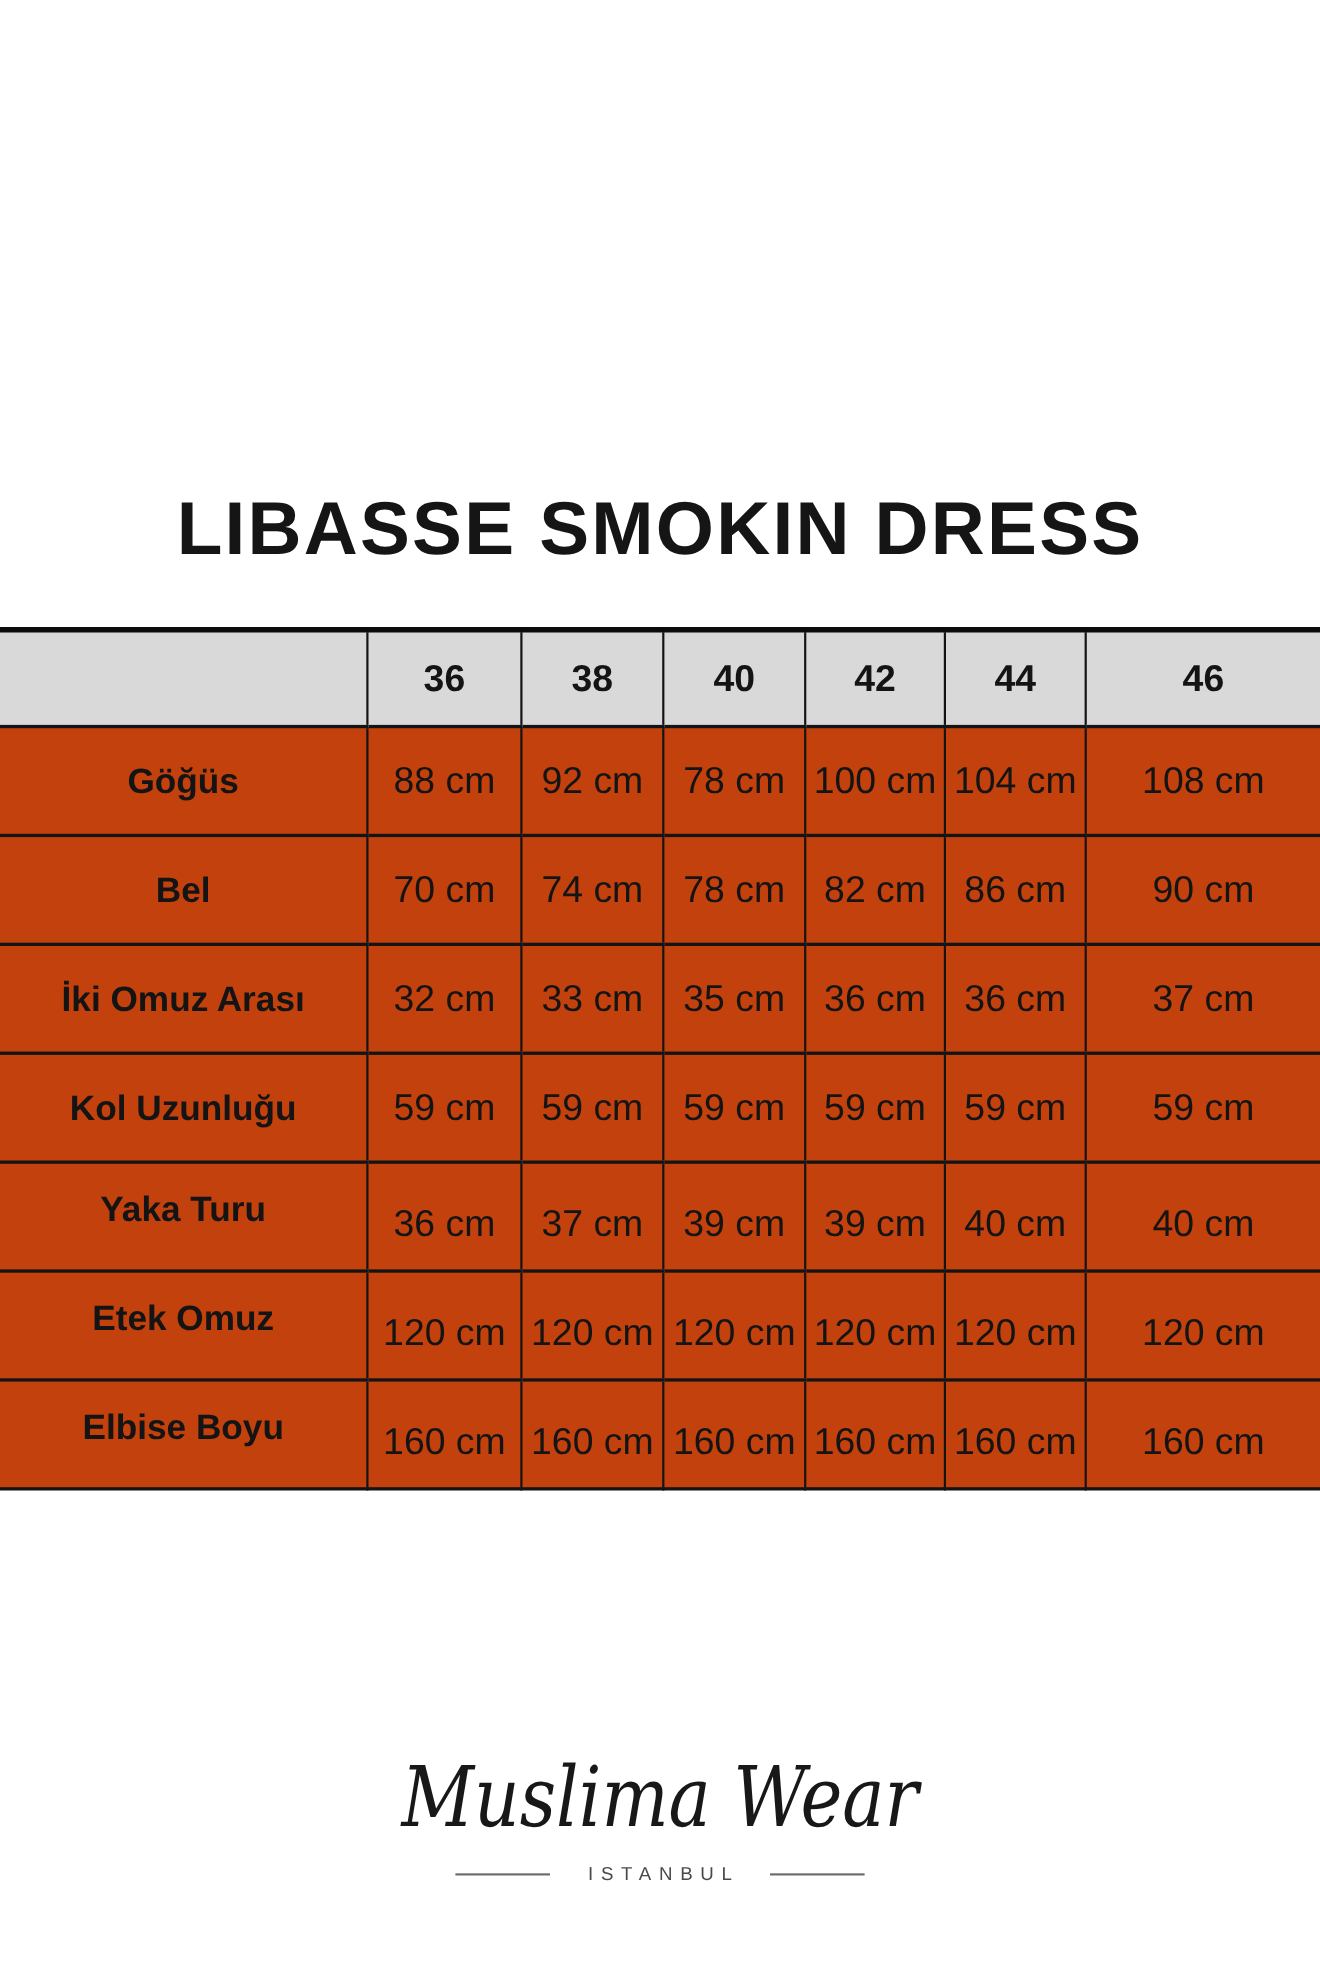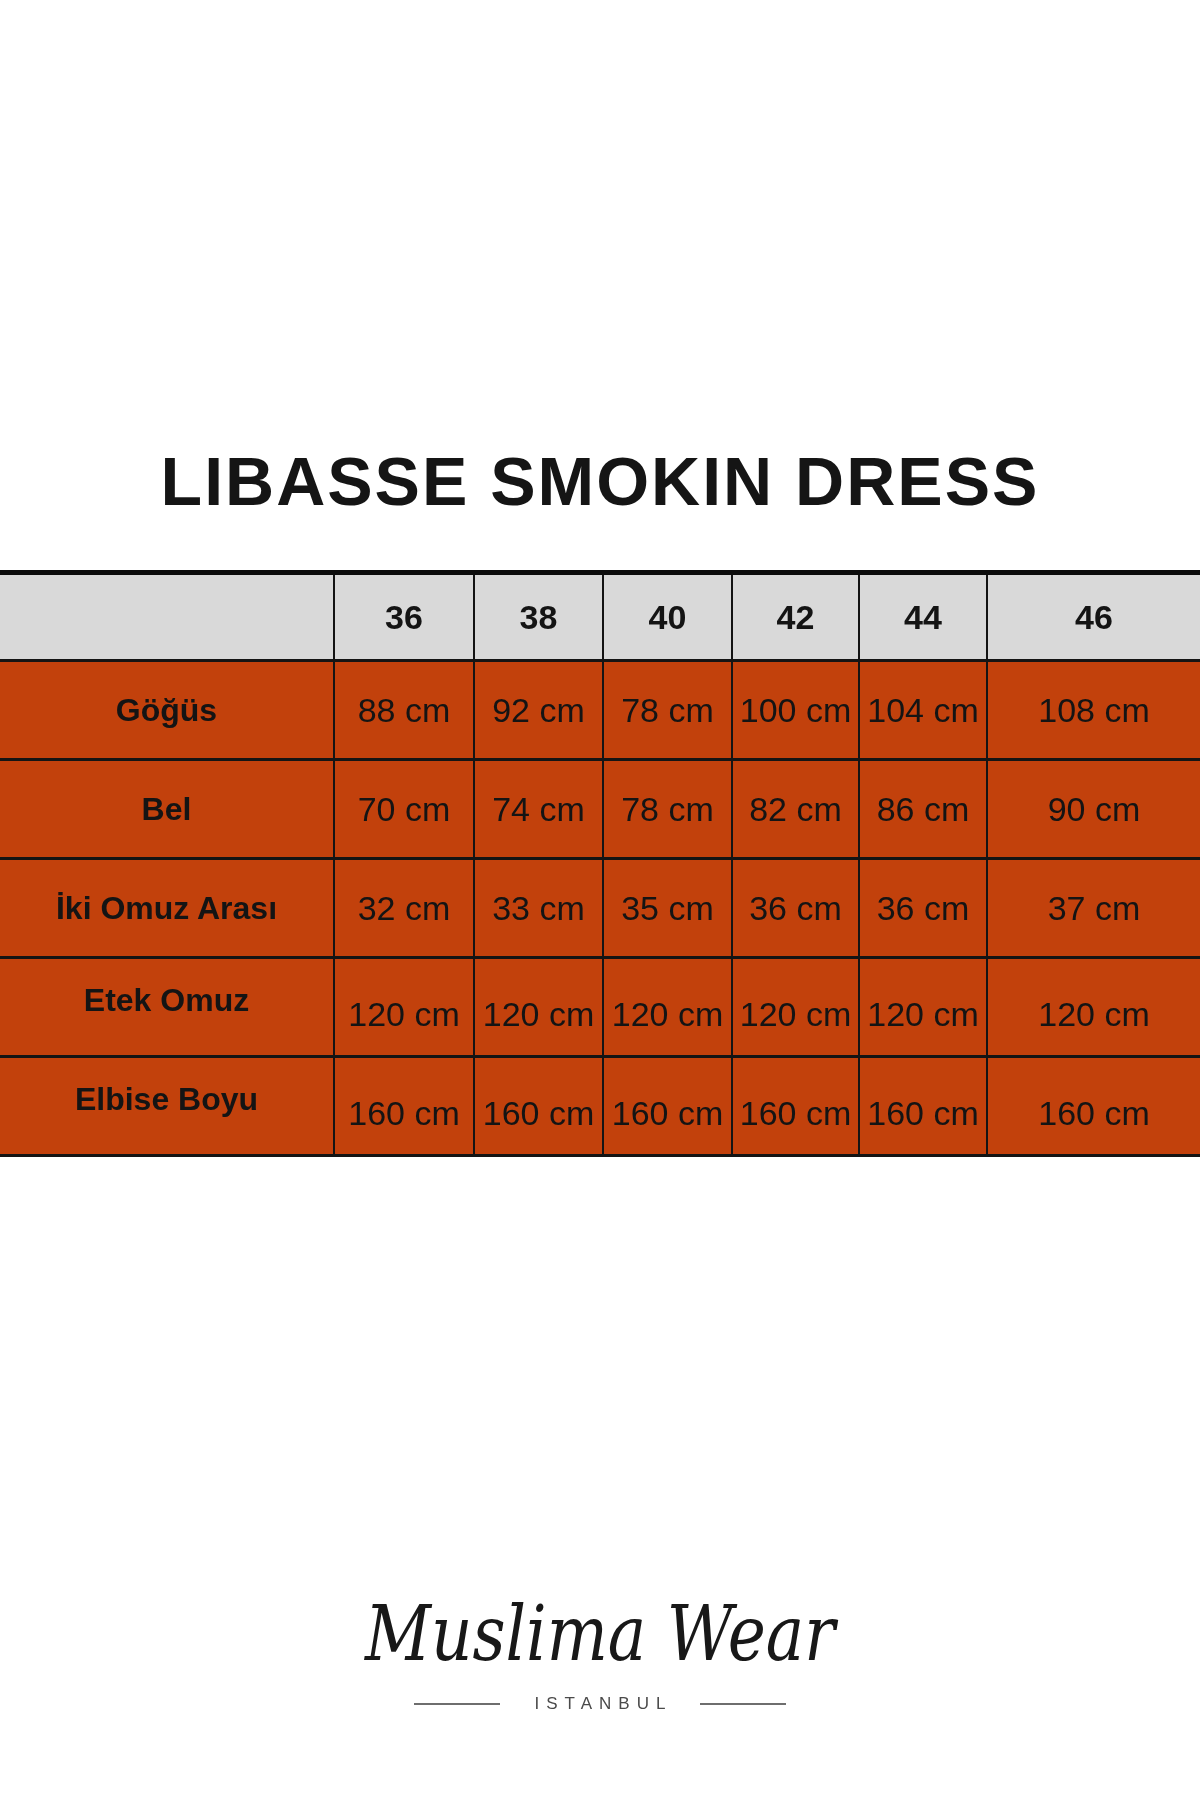--- a/index.html
+++ b/index.html
@@ -170,21 +170,39 @@
     <tr class="body-row">
       <th class="row-label">İki Omuz Arası</th>
       <td class="cell-value">32 cm</td>
       <td class="cell-value">33 cm</td>
       <td class="cell-value">35 cm</td>
       <td class="cell-value">36 cm</td>
       <td class="cell-value">36 cm</td>
       <td class="cell-value">37 cm</td>
     </tr>
 
-
+    <tr class="body-row">
+      <th class="row-label">Kol Uzunluğu</th>
+      <td class="cell-value">59 cm</td>
+      <td class="cell-value">59 cm</td>
+      <td class="cell-value">59 cm</td>
+      <td class="cell-value">59 cm</td>
+      <td class="cell-value">59 cm</td>
+      <td class="cell-value">59 cm</td>
+    </tr>
+
+    <tr class="body-row stagger">
+      <th class="row-label">Yaka Turu</th>
+      <td class="cell-value">36 cm</td>
+      <td class="cell-value">37 cm</td>
+      <td class="cell-value">39 cm</td>
+      <td class="cell-value">39 cm</td>
+      <td class="cell-value">40 cm</td>
+      <td class="cell-value">40 cm</td>
+    </tr>
 
     <tr class="body-row stagger">
       <th class="row-label">Etek Omuz</th>
       <td class="cell-value">120 cm</td>
       <td class="cell-value">120 cm</td>
       <td class="cell-value">120 cm</td>
       <td class="cell-value">120 cm</td>
       <td class="cell-value">120 cm</td>
       <td class="cell-value">120 cm</td>
     </tr>

